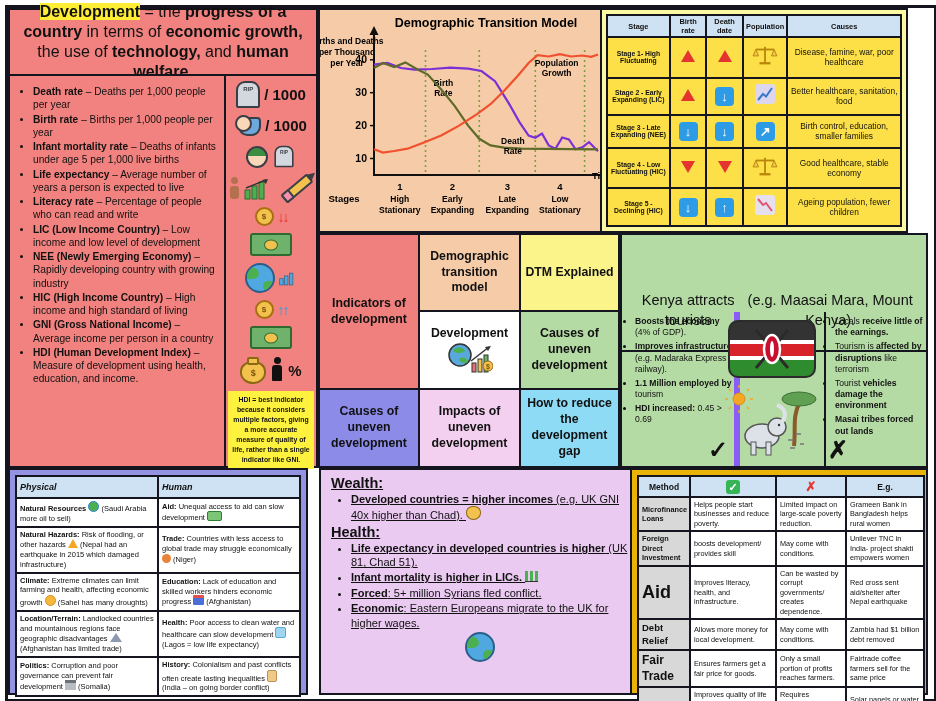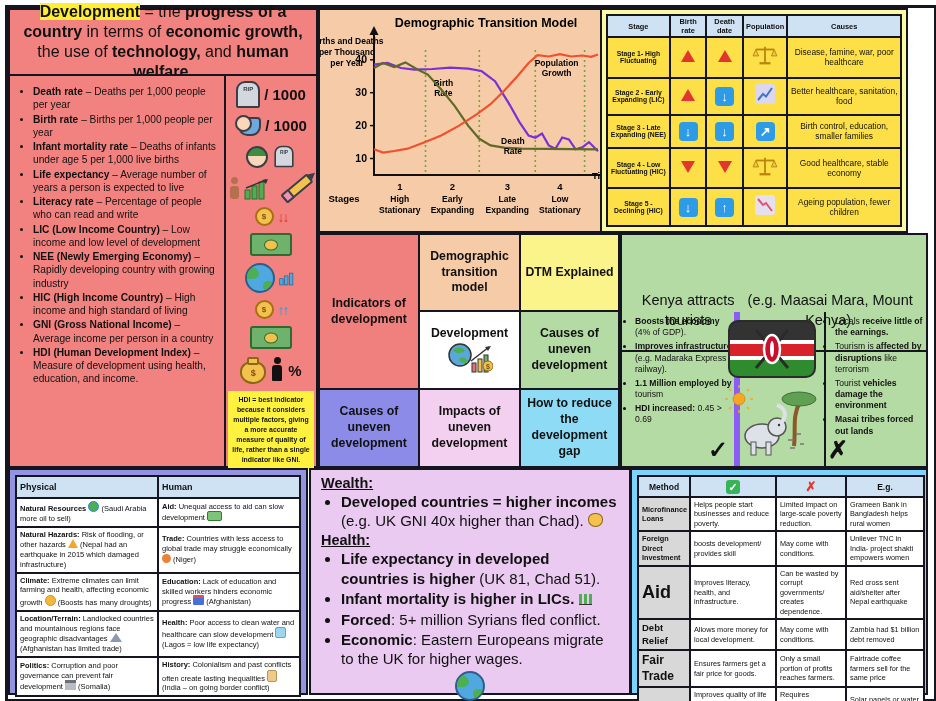--- a/index.html
+++ b/index.html
@@ -95,30 +95,30 @@
   .klist{margin:4px 0 0;padding-left:13px;font-size:8.6px;line-height:1.3;}
   .klist li{margin-bottom:3px;}
   .kmark{position:absolute;bottom:2px;font-size:24px;font-weight:900;}
   #kenya-check{right:6px;}
   #kenya-cross{left:6px;}
 
   
   #factors-box{left:0;top:460px;width:300px;height:227px;background:#9393E2;padding:5px;}
   #factors-box table,#methods-box table{border-collapse:collapse;width:100%;height:100%;table-layout:fixed;}
   #factors-box th,#factors-box td,#methods-box th,#methods-box td{border:2px solid #15151f;background:#fff;padding:2px 3px;text-align:left;vertical-align:middle;overflow:hidden;}
-  #factors-box th{background:#CFE2F3;font-size:9px;height:16px;}
+  #factors-box th{background:#CFE2F3;font-size:9px;height:16px;font-style:italic;}
   #factors-box td{font-size:7.5px;line-height:1.3;}
 
-  #wealth-box{left:301px;top:460px;width:322px;height:227px;background:#EACAF1;padding:4px 10px;}
+  #wealth-box{left:311px;top:460px;width:322px;height:227px;background:#EACAF1;padding:4px 10px;}
   .wp-head{font-weight:bold;font-size:14.5px;text-decoration:underline;margin-top:1px;}
-  .wp-list{margin:1px 0 2px;padding-left:20px;font-size:15px;line-height:1.28;}
+  .wp-list{margin:1px 0 2px;padding-left:20px;font-size:11px;line-height:1.28;text-decoration:underline;}
   .wp-list li{margin-bottom:1px;}
   #wealth-globe{text-align:center;margin-top:2px;}
 
-  #methods-box{left:622px;top:460px;width:298px;height:227px;background:#7dd3fc;padding:5px;}
+  #methods-box{left:622px;top:460px;width:298px;height:227px;background:#eab308;padding:5px;}
   #methods-box th{background:#CFE2F3;font-size:8.5px;text-align:center;height:15px;}
   #methods-box td{font-size:7.3px;line-height:1.3;}
   td.mname{background:#D8D8D8 !important;font-weight:bold;text-align:center;font-size:8px;}
   #methods-body tr:nth-child(3) td.mname{font-size:18px;}
   #methods-body tr:nth-child(4) td.mname{font-size:9.5px;}
   #methods-body tr:nth-child(5) td.mname{font-size:12px;}
   .hcheck{display:inline-block;width:14px;height:14px;background:#35B558;border-radius:3px;color:#fff;font-weight:bold;font-size:11px;line-height:14px;text-align:center;}
   .hx{color:#E3342F;font-weight:900;font-size:13px;}
 </style>
 </head>
@@ -435,21 +435,21 @@
       <tbody id="factors-body">
           <tr>
             <td><span class="b">Natural Resources </span><span class="ic ic-globe"></span><span> (Saudi Arabia more oil to sell)</span></td>
             <td><span class="b">Aid:</span><span> Unequal access to aid can slow development </span><span class="ic ic-money"></span></td>
           </tr>
           <tr>
             <td><span class="b">Natural Hazards:</span><span> Risk of flooding, or other hazards </span><span class="ic ic-warn"></span><span> (Nepal had an earthquake in 2015 which damaged infrastructure)</span></td>
             <td><span class="b">Trade:</span><span> Countries with less access to global trade may struggle economically </span><span class="ic ic-trade"></span><span> (Niger)</span></td>
           </tr>
           <tr>
-            <td><span class="b">Climate:</span><span> Extreme climates can limit farming and health, affecting economic growth </span><span class="ic ic-sun"></span><span> (Boosts has many droughts)</span></td>
+            <td><span class="b">Climate:</span><span> Extreme climates can limit farming and health, affecting economic growth </span><span class="ic ic-sun"></span><span> (Sahel has many droughts)</span></td>
             <td><span class="b">Education:</span><span> Lack of education and skilled workers hinders economic progress </span><span class="ic ic-books"></span><span> (Afghanistan)</span></td>
           </tr>
           <tr>
             <td><span class="b">Location/Terrain:</span><span> Landlocked countries and mountainous regions face geographic disadvantages </span><span class="ic ic-mountain"></span><span> (Afghanistan has limited trade)</span></td>
             <td><span class="b">Health:</span><span> Poor access to clean water and healthcare can slow development </span><span class="ic ic-soap"></span><span> (Lagos = low life expectancy)</span></td>
           </tr>
           <tr>
             <td><span class="b">Politics:</span><span> Corruption and poor governance can prevent fair development </span><span class="ic ic-bank"></span><span> (Somalia)</span></td>
             <td><span class="b">History:</span><span> Colonialism and past conflicts often create lasting inequalities </span><span class="ic ic-scroll"></span><span> (India – on going border conflict)</span></td>
           </tr>

